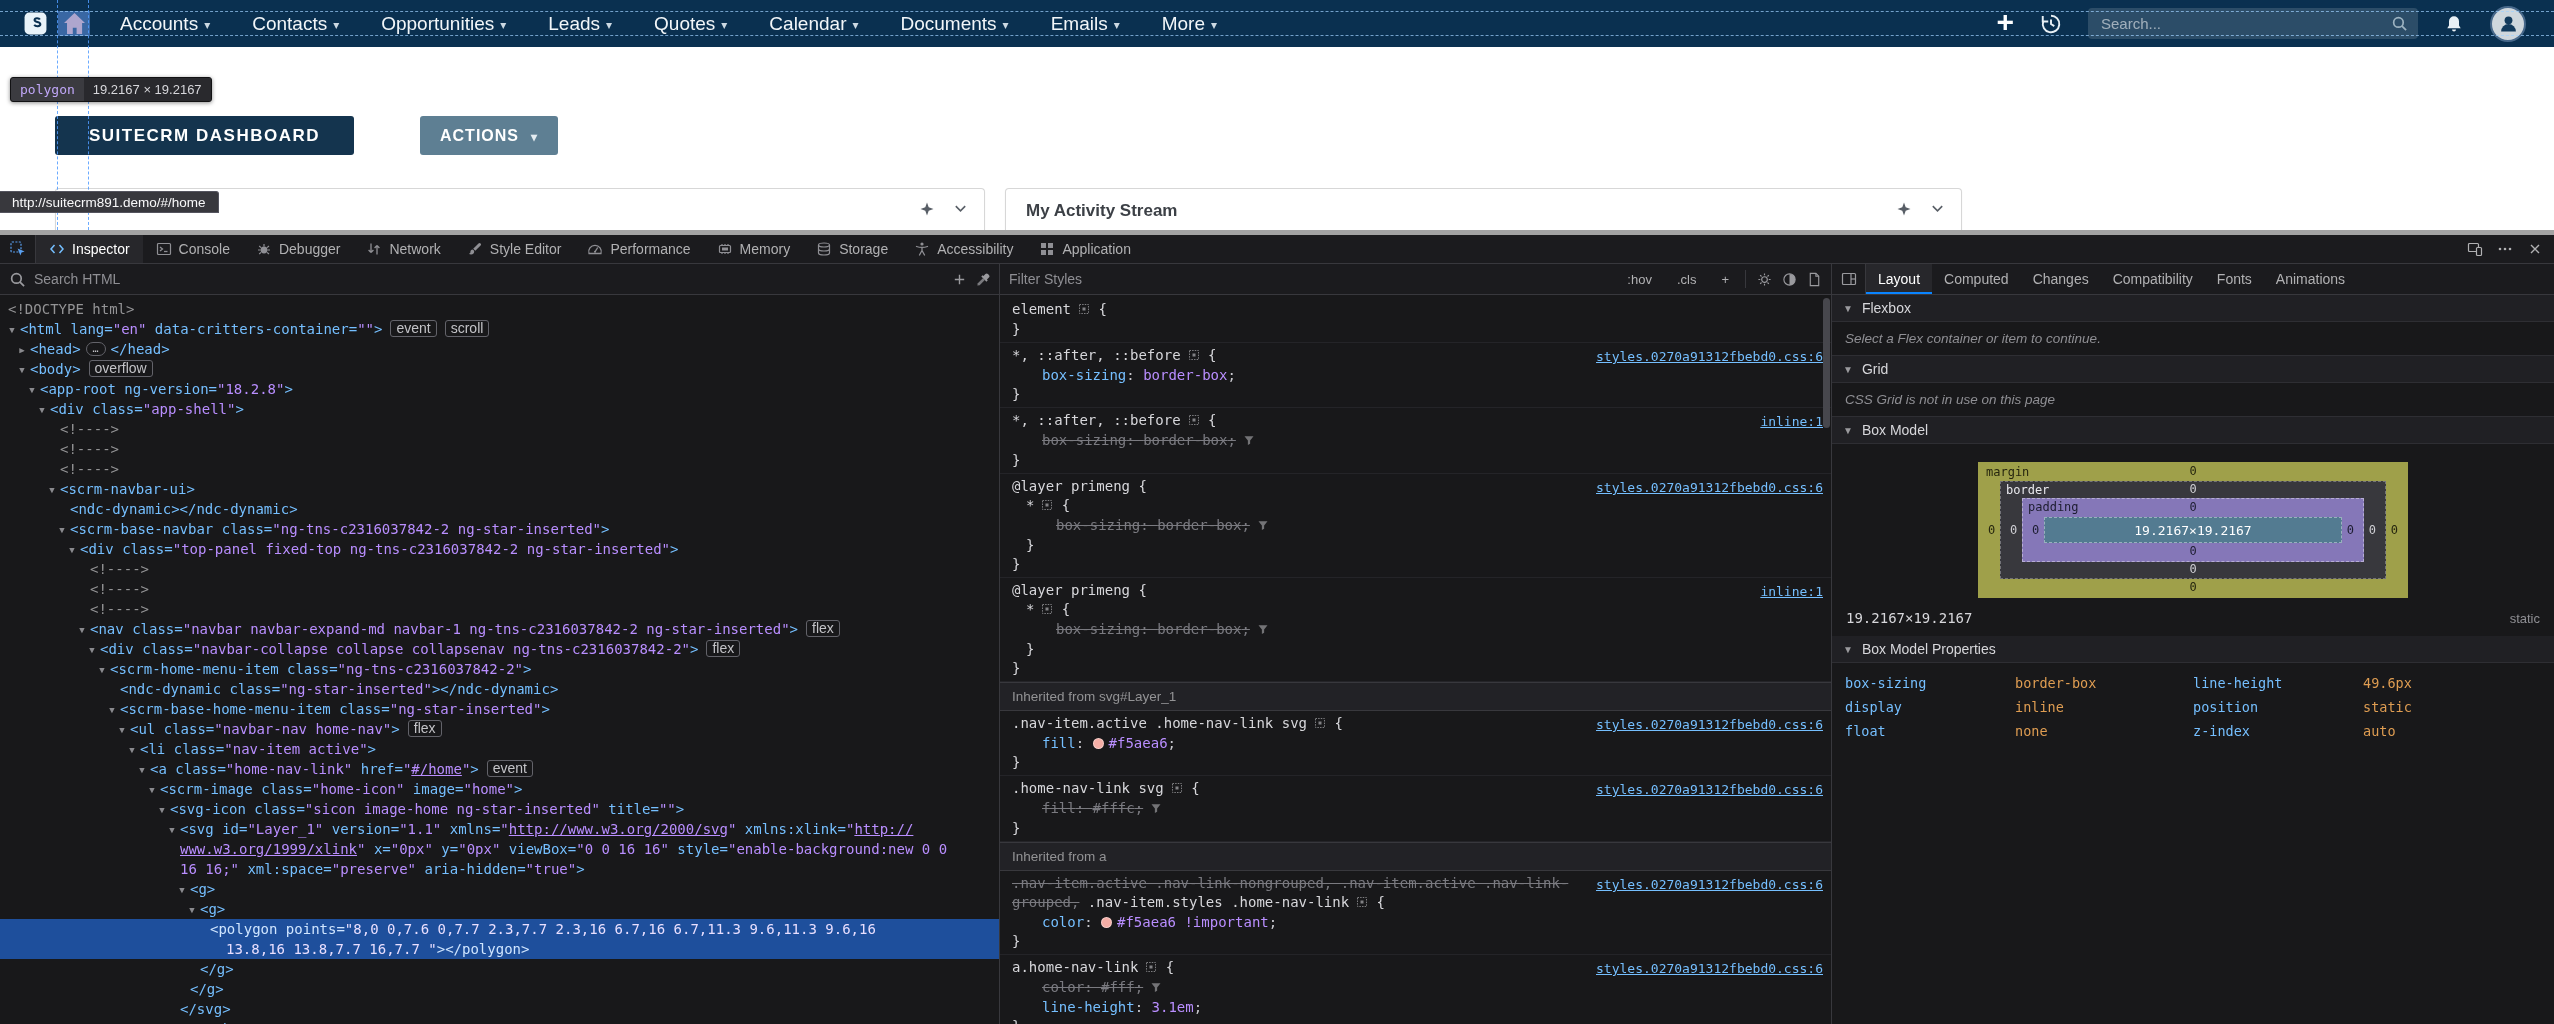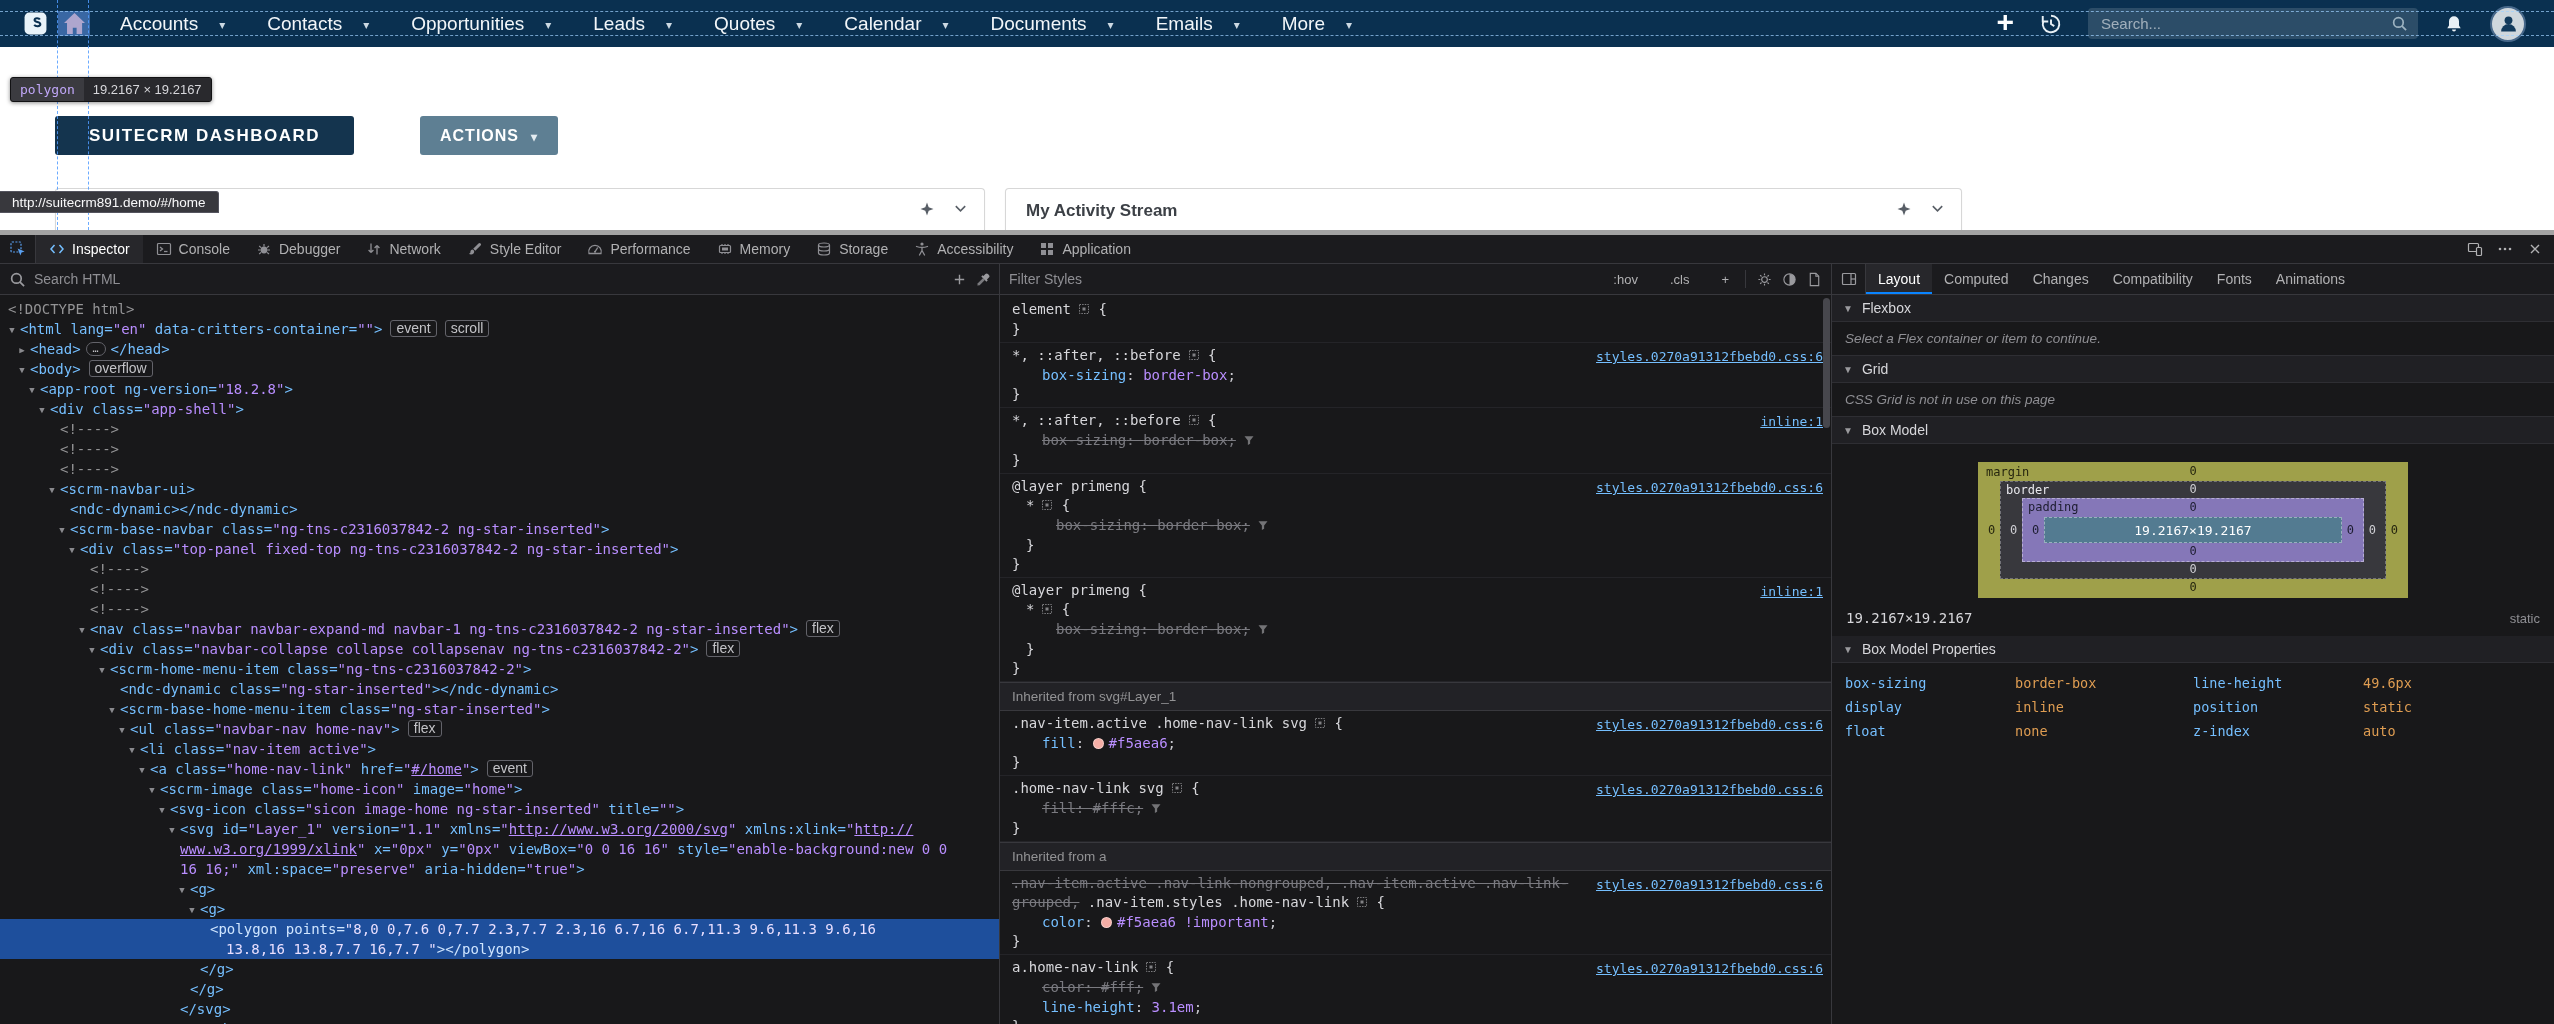--- a/index.html
+++ b/index.html
@@ -5,21 +5,21 @@
   *{margin:0;padding:0;box-sizing:border-box}
   html,body{background:#444}
   .stage{position:relative;width:2554px;height:1024px;background:#fff;overflow:hidden;font-family:"Liberation Sans",sans-serif}
 
   
   .crm-nav{position:absolute;top:0;left:0;right:0;height:47px;background:#0a3050;display:flex;align-items:center;padding:0 28px 0 22px;z-index:2}
   .logo{width:26px;height:26px;margin-right:10px;display:flex;align-items:center;justify-content:center}
   .home-slot{position:relative;width:32px;height:25px;margin-right:30px;display:flex;align-items:center;justify-content:center;color:#f5aea6}
   .home-overlay{position:absolute;inset:0;background:rgba(104,158,246,.5)}
   .nav-items{display:flex;gap:42px;color:#f2f6f9;font-size:19px}
-  .nav-item{display:flex;align-items:center;gap:21px;cursor:pointer;white-space:nowrap}
+  .nav-item{display:flex;align-items:center;gap:6px;cursor:pointer;white-space:nowrap}
   .nav-caret{font-size:12px;color:#ccd9e3;margin-top:3px}
   .nav-right{margin-left:auto;display:flex;align-items:center;gap:26px;color:#e9f0f5}
   .nav-plus{font-size:30px;font-weight:bold;line-height:1;color:#fff;margin-top:-3px}
   .searchwrap{position:relative}
   .crm-search{width:330px;height:31px;background:rgba(255,255,255,.14);border:none;border-radius:4px;color:#e6eef3;padding:0 38px 0 13px;font-size:15px;font-family:"Liberation Sans",sans-serif}
   .crm-search::placeholder{color:rgba(255,255,255,.55)}
   .search-ic{position:absolute;right:10px;top:7px;color:#9db3c1}
   .avatar{width:36px;height:36px;border-radius:50%;background:#cfd7dd;border:2px solid #47688a;display:flex;align-items:center;justify-content:center;color:#123a5c}
 
   
@@ -452,21 +452,21 @@
             <div class="mline" style="padding-left:200px"><span class="mk-m">&lt;/g&gt;</span></div>
             <div class="mline" style="padding-left:190px"><span class="mk-m">&lt;/g&gt;</span></div>
             <div class="mline" style="padding-left:180px"><span class="mk-m">&lt;/svg&gt;</span></div>
             <div class="mline" style="padding-left:170px"><span class="mk-m">&lt;/svg-icon&gt;</span></div>
           </div>
       </div>
 
       <div class="col-rules">
         <div class="dt-toolbar">
           <input class="dt-input" placeholder="Filter Styles" style="">
-          <span id="rules-txtbtns" style="display:flex;gap:22px">
+          <span id="rules-txtbtns" style="display:flex;gap:15px">
               <span class="tb-txtbtn">:hov</span>
               <span class="tb-txtbtn">.cls</span>
               <span class="tb-txtbtn">+</span>
             </span>
           <span class="tb-sep"></span>
           <span id="rules-mediaicons" style="display:flex;gap:10px">
               <span class="tb-ic">
                 <svg viewBox="0 0 16 16" width="15" height="15">
                   <circle cx="8" cy="8" r="3" fill="none" stroke="currentColor" stroke-width="1.2"></circle>
                   <path d="M8 1.5v2M8 12.5v2M1.5 8h2M12.5 8h2M3.4 3.4l1.4 1.4M11.2 11.2l1.4 1.4M12.6 3.4l-1.4 1.4M4.8 11.2l-1.4 1.4" stroke="currentColor" stroke-width="1.2"></path>

